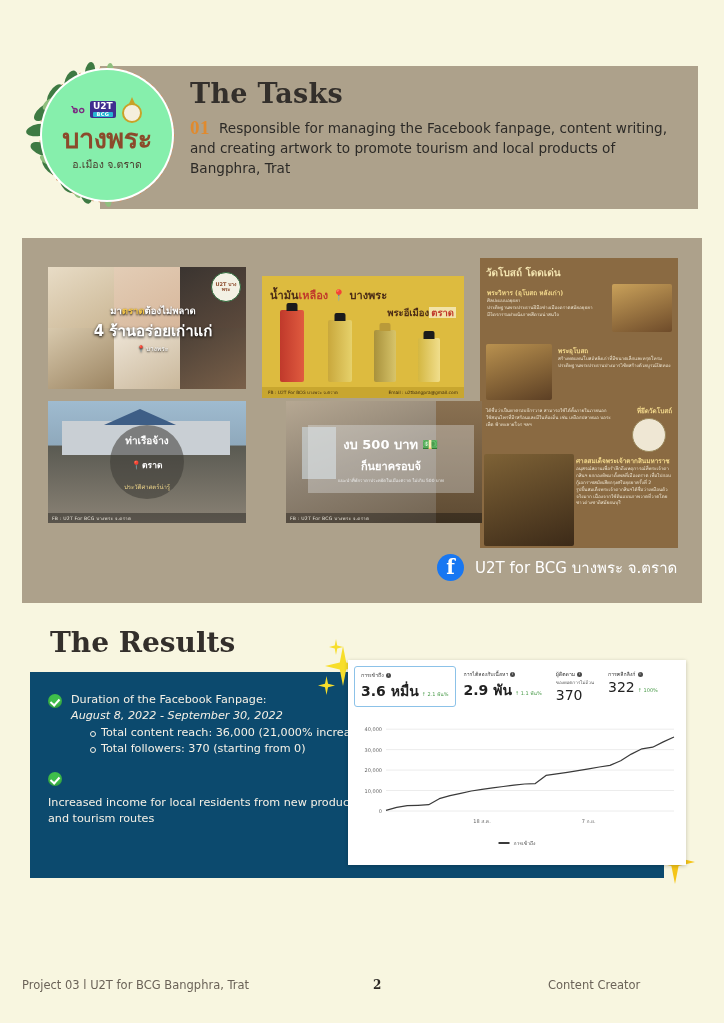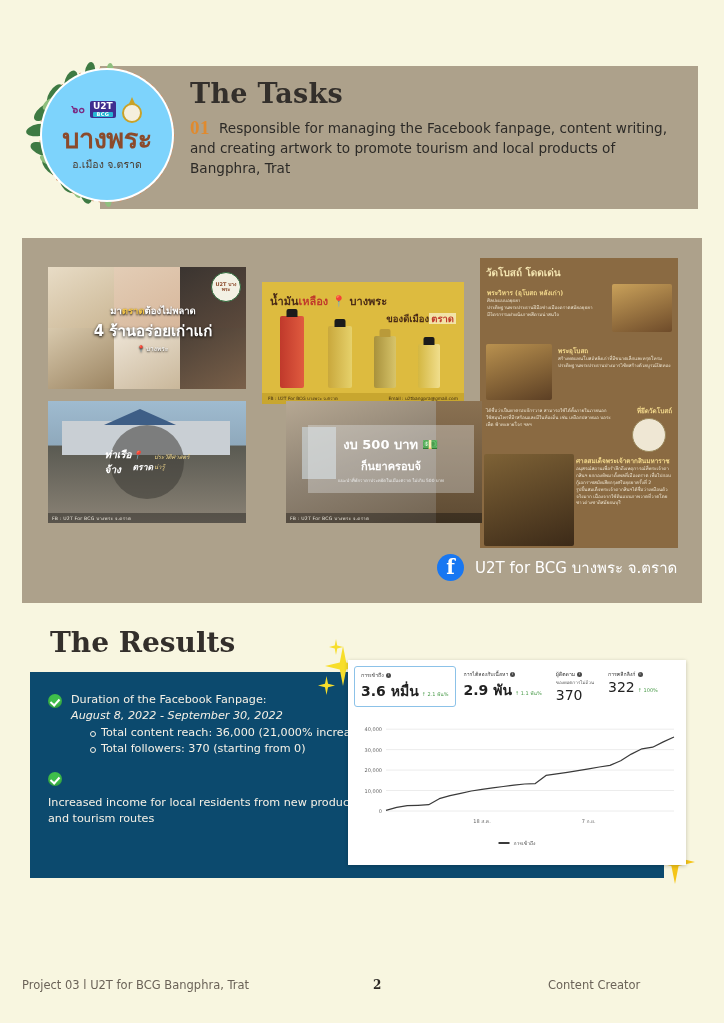--- a/index.html
+++ b/index.html
@@ -29,21 +29,21 @@
     font-family: Liberation Serif, serif;
     font-weight: 700; font-size: 19px; color: #E08A2E; letter-spacing: .5px;
     margin-right: 9px; vertical-align: -1px;
   }
 
   
   .logo-wrap { position: absolute; left: 22px; top: 50px; width: 170px; height: 170px; }
   .wreath { position: absolute; inset: 0; }
   .logo-circle {
     position: absolute; left: 20px; top: 20px; width: 130px; height: 130px;
-    border-radius: 50%; background: #7dd3fc;
+    border-radius: 50%; background: #86efac;
     display: flex; flex-direction: column; align-items: center; justify-content: center;
     box-shadow: 0 0 0 2px #fff;
   }
   .logo-badges { display: flex; align-items: center; gap: 5px; margin-bottom: 2px; }
   .badge-60 { font-size: 11px; font-weight: 700; color: #7B2B82;
               font-family: "DejaVu Sans", sans-serif; line-height: 1; }
   .badge-u2t { background: #3E2E8F; color: #fff; font-size: 9px; font-weight: 700;
                padding: 1px 3px; border-radius: 2px; line-height: 1.05; text-align:center;}
   .badge-u2t .bcg { display: block; background: #27B7D4; color: #fff; font-size: 5px;
                     border-radius: 1px; letter-spacing: .4px; }
@@ -81,21 +81,21 @@
   .food-l1 { font-size: 9.5px; color:#fff; font-weight:700; text-shadow:0 1px 2px #000;}
   .food-l1 em { color:#F4C64B; font-style:normal; }
   .food-l2 { font-size: 15px; color:#fff; font-weight:700; text-shadow:0 1px 3px #000; }
   .food-pin { font-size: 6.5px; color:#fff; text-shadow:0 1px 2px #000; }
   .food-seal { position:absolute; right:5px; top:5px; width:30px;height:30px;
      border-radius:50%; background:#F3F1E4; border:1.5px solid #2F6B3C;
      display:flex;align-items:center;justify-content:center;
      font-size:5px;color:#8B4A2B;font-weight:700; text-align:center; line-height:1.1;}
 
   
-  #thumb-oil { left: 240px; top: 44px; width: 202px; height: 122px; background:#DDBB3F; }
+  #thumb-oil { left: 240px; top: 38px; width: 202px; height: 122px; background:#DDBB3F; }
   .oil-title { position:absolute; left:8px; top:10px; right:6px; font-size:11px;
      font-weight:700; color:#4A2B16; white-space:nowrap; }
   .oil-title em { color:#C0392B; font-style:normal; }
   .oil-sub { position:absolute; right:8px; top:29px; font-size:9.5px; font-weight:700; color:#4A2B16;}
   .oil-sub em { color:#C0392B; font-style:normal; background:#F2E3A8; padding:0 2px;}
   .bottle { position:absolute; bottom:16px; border-radius:2px; }
   .bottle .cap { position:absolute; left:50%; transform:translateX(-50%); top:-7px;
      width:11px; height:8px; background:#1b1b1b; border-radius:2px 2px 0 0; }
   .oil-foot { position:absolute; left:0; right:0; bottom:0; height:11px;
      background:#C8A62F; color:#3b2a10; font-size:4.4px; display:flex;
@@ -105,21 +105,21 @@
   #thumb-temple { left: 458px; top: 20px; width: 198px; height: 290px; background:#8A6A42; }
   .tmp-head { position:absolute; left:6px; top:7px; font-size:10px; font-weight:700; color:#F3E4B0;}
   .tmp-h { font-size:6.4px; font-weight:700; color:#F3D98C; }
   .tmp-li { font-size:4.6px; color:#EFE6D2; line-height:1.5; }
   .tmp-img { position:absolute; border-radius:2px; }
 
   
   #thumb-pier { left: 26px; top: 163px; width: 198px; height: 122px; }
   .pier-circle { position:absolute; left:50%; top:50%; transform:translate(-50%,-50%);
      width:74px;height:74px;border-radius:50%;background:rgba(60,58,52,.55);
-     display:flex;align-items:center;justify-content:center;gap:1px;font-style:italic;}
+     display:flex;flex-direction:column;align-items:center;justify-content:center;gap:10px;}
   .pier-l1{font-size:10px;color:#fff;font-weight:700;}
   .pier-l2{font-size:8.5px;color:#fff;font-weight:700;}
   .pier-l3{font-size:6px;color:#F3D98C;}
 
   
   #thumb-budget { left: 264px; top: 163px; width: 196px; height: 122px; }
   .bud-box { position:absolute; left:22px; top:24px; right:8px; height:68px;
      background:rgba(235,238,240,.34); display:flex; flex-direction:column;
      align-items:center; justify-content:center; gap:2px;}
   .bud-l1{font-size:13px;color:#fff;font-weight:700;}
@@ -269,21 +269,21 @@
       <div class="food-seal">U2T บางพระ</div>
       <div class="food-overlay">
         <div class="food-l1"><span>มา</span><em>ตราด</em><span>ต้องไม่พลาด</span></div>
         <div class="food-l2">4 ร้านอร่อยเก่าแก่</div>
         <div class="food-pin">📍<span>บางพระ</span></div>
       </div>
     </div>
 
     <div class="thumb" id="thumb-oil">
       <div class="oil-title"><span>น้ำมัน</span><em>เหลือง</em> 📍 <span>บางพระ</span></div>
-      <div class="oil-sub"><span>ของดีเมือง</span><em>ตราด</em></div>
+      <div class="oil-sub"><span>พระอีเมือง</span><em>ตราด</em></div>
       <div class="bottle" style="left:18px;width:24px;height:72px;background:linear-gradient(90deg,#C0392B,#E05B3F);">
           <span class="cap"></span>
         </div>
       <div class="bottle" style="left:66px;width:24px;height:62px;background:linear-gradient(90deg,#C9A83C,#E6D16B);">
           <span class="cap"></span>
         </div>
       <div class="bottle" style="left:112px;width:22px;height:52px;background:linear-gradient(90deg,#A8913C,#D7C46A);">
           <span class="cap" style="background:#B99A3A"></span>
         </div>
       <div class="bottle" style="left:156px;width:22px;height:44px;background:linear-gradient(90deg,#D4B742,#F0DE8C);">

